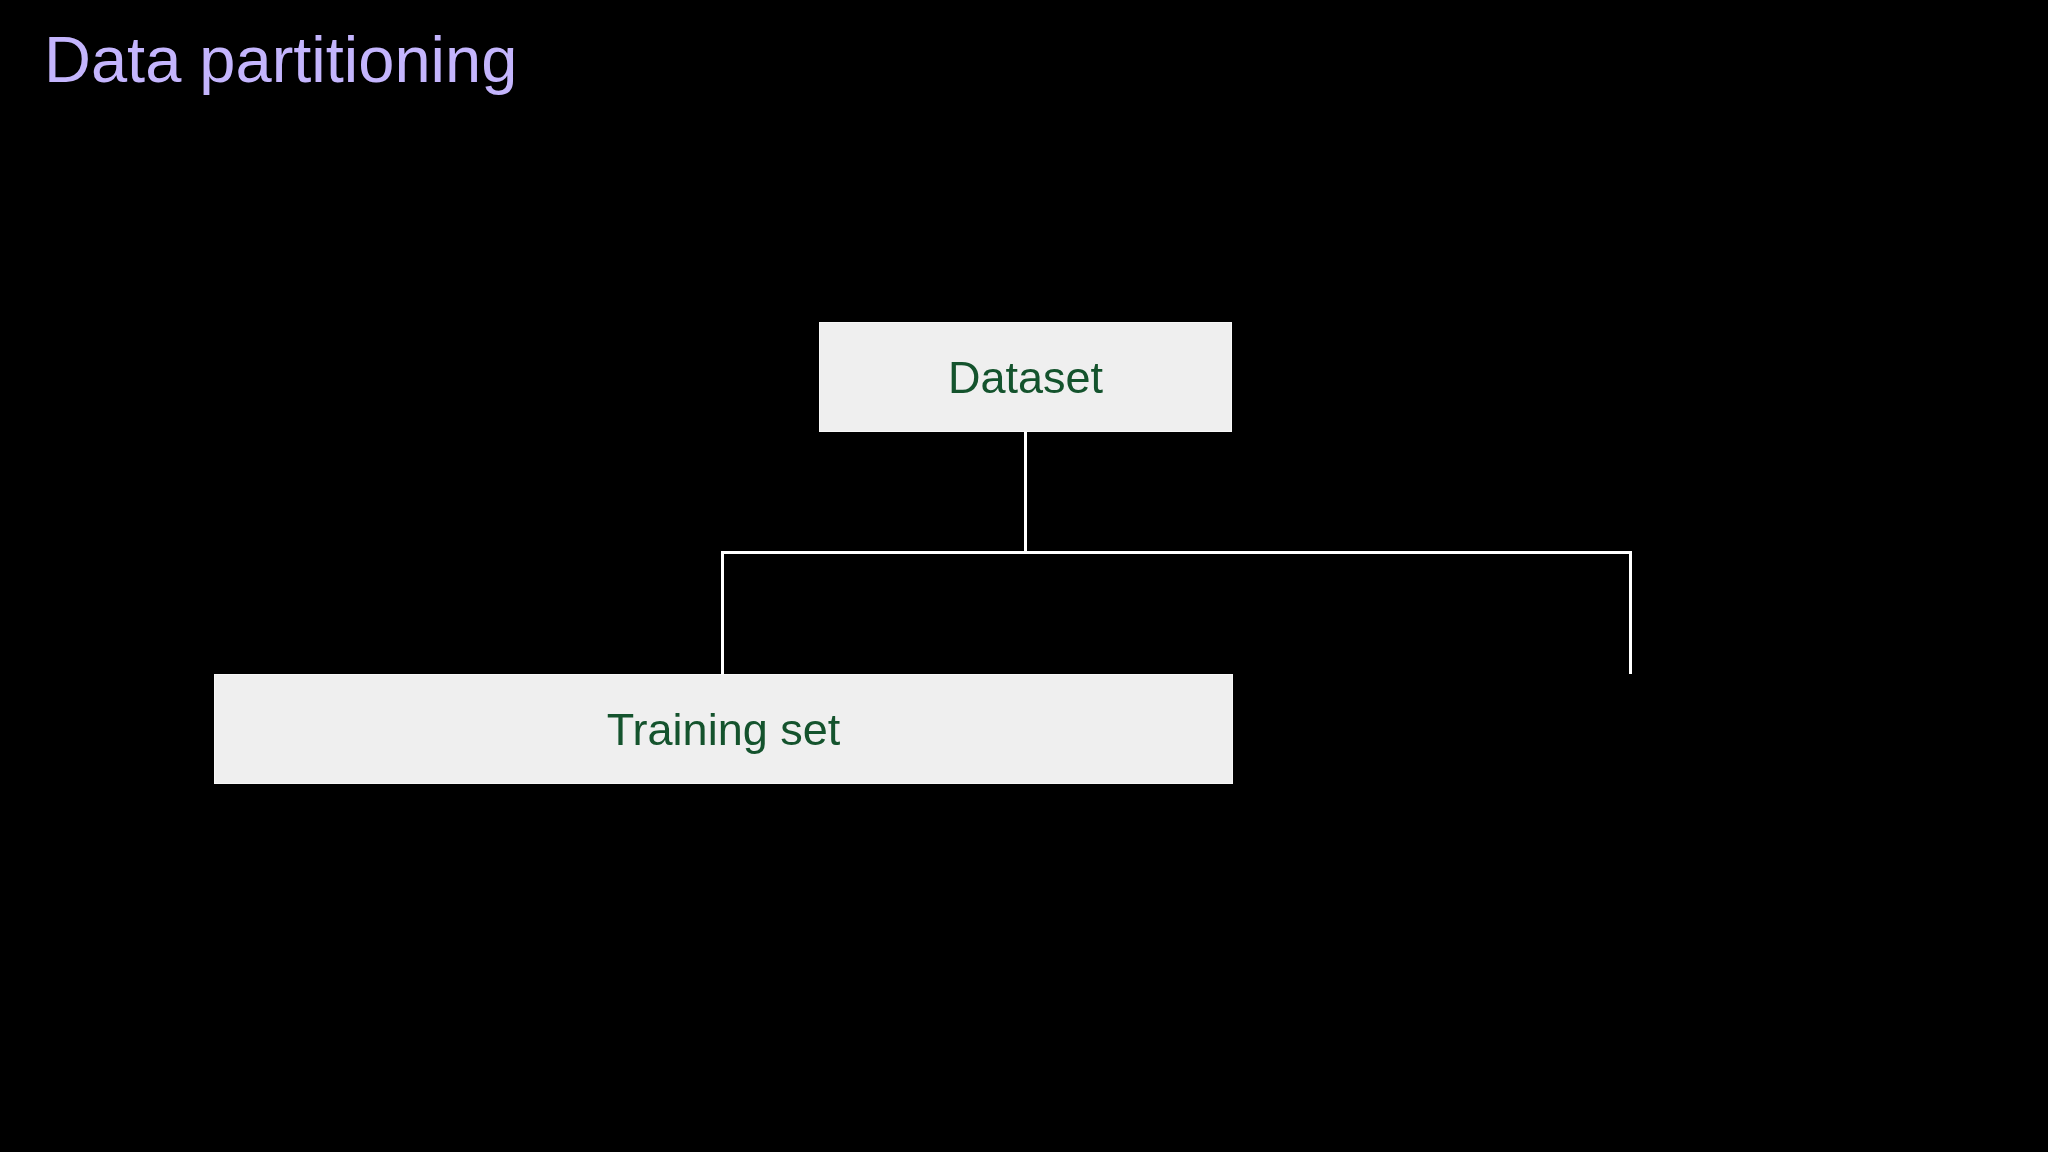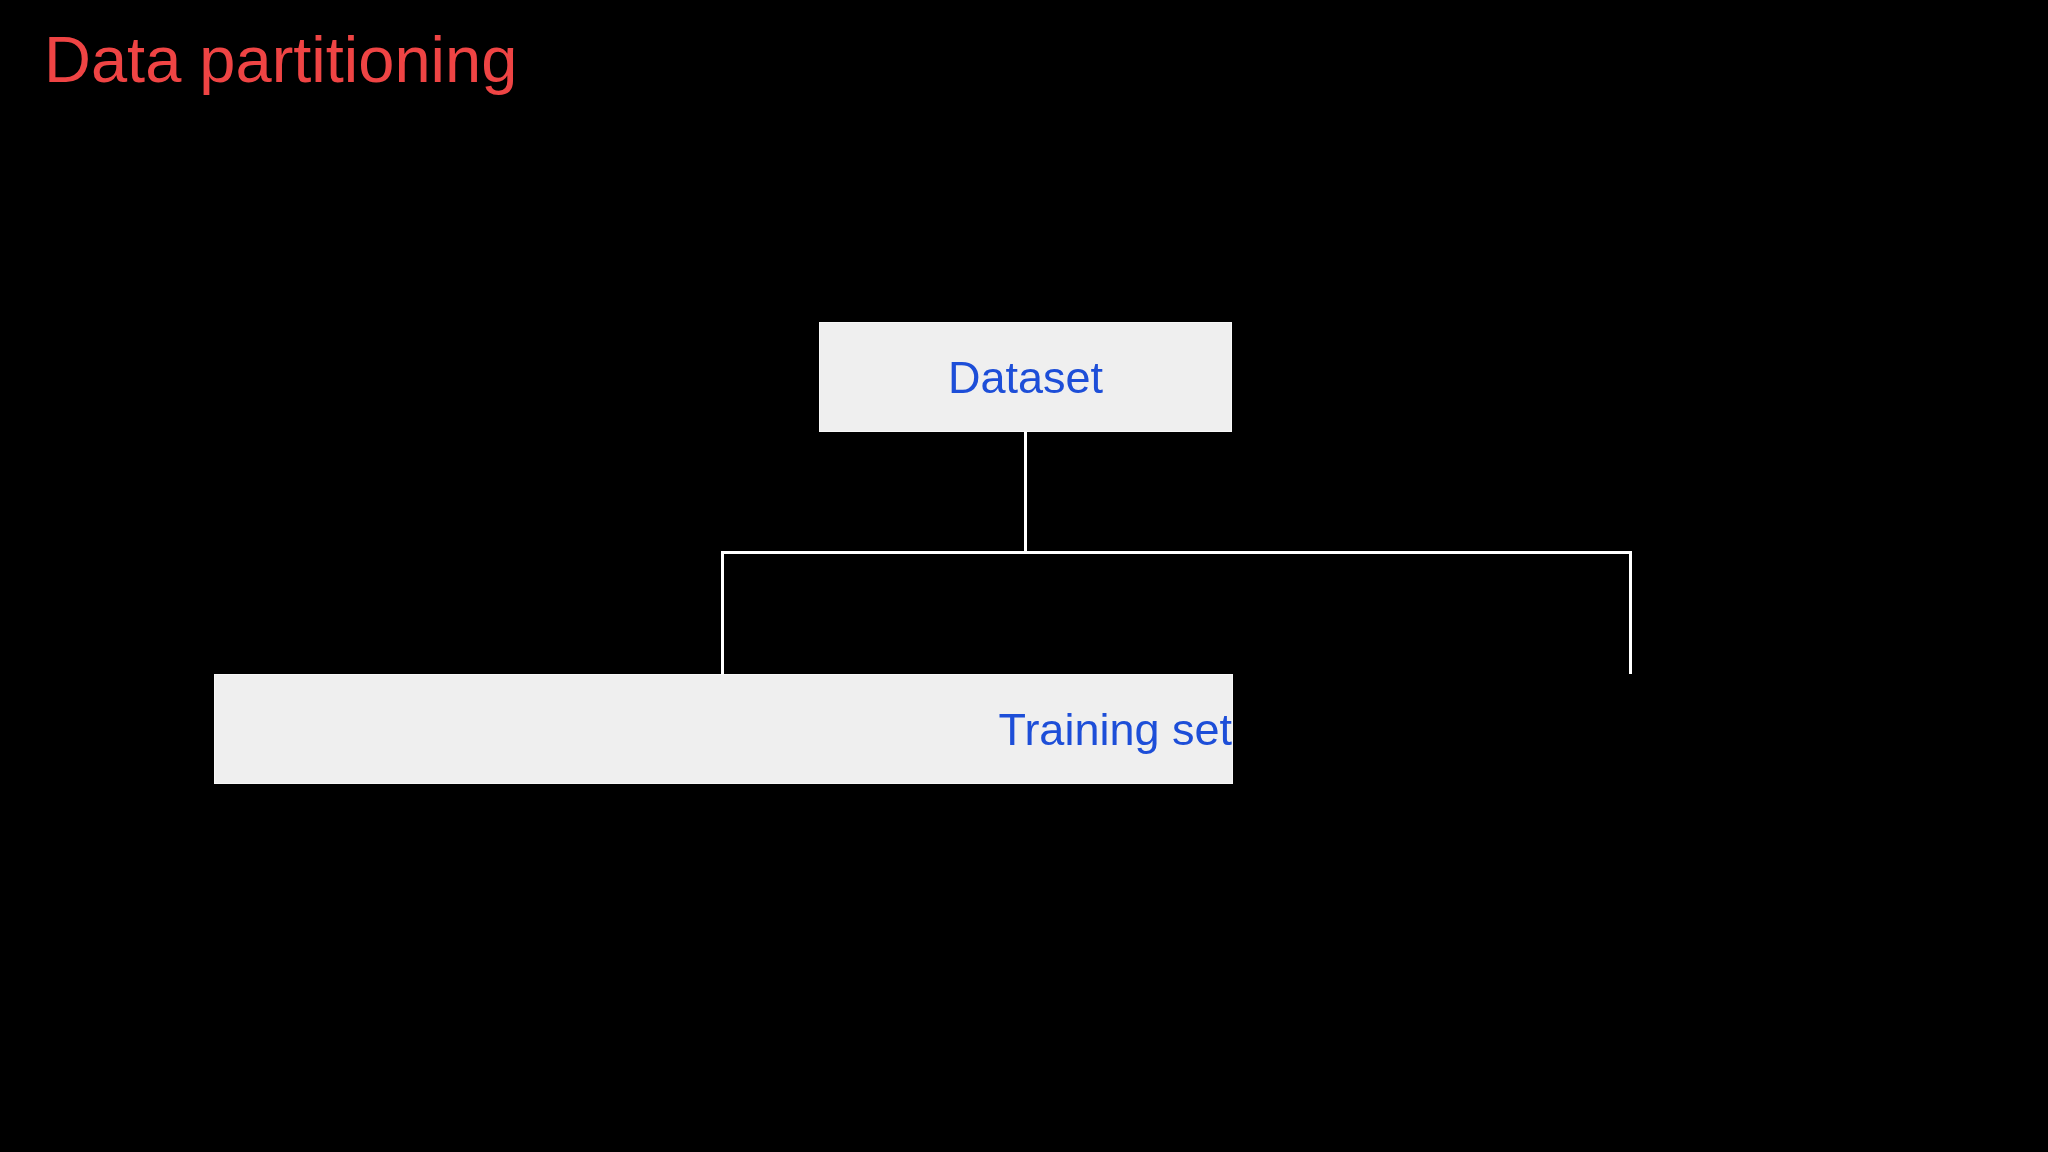--- a/index.html
+++ b/index.html
@@ -15,38 +15,38 @@
     overflow: hidden;
     font-family: "Liberation Sans", "DejaVu Sans", sans-serif;
   }
   .slide-title {
     position: absolute;
     left: 44px;
     top: 27px;
     font-size: 65px;
     line-height: 1;
     font-weight: 400;
-    color: #ef4444;
+    color: #c4b5fd;
     white-space: nowrap;
   }
   .node {
     position: absolute;
     background: #efefef;
     border: 1px solid #f7f7f7;
     box-sizing: border-box;
     display: flex;
     align-items: center;
     justify-content: center;
-    color: #1d4ed8;
+    color: #14532d;
     font-size: 45px;
     line-height: 1;
     white-space: nowrap;
   }
   .node-dataset  { left: 819px;  top: 322px; width: 413px;  height: 110px; }
-  .node-training { left: 214px;  top: 674px; width: 1019px; height: 110px; justify-content: flex-end; }
+  .node-training { left: 214px;  top: 674px; width: 1019px; height: 110px; }
   .node-test     { left: 1424px; top: 674px; width: 412px;  height: 110px; }
   .connector {
     position: absolute;
     background: #ffffff;
   }
   .conn-root-stem  { left: 1024px; top: 432px; width: 3px;   height: 121px; }
   .conn-rail       { left: 721px;  top: 551px; width: 911px; height: 3px;   }
   .conn-drop-left  { left: 721px;  top: 551px; width: 3px;   height: 123px; }
   .conn-drop-right { left: 1629px; top: 551px; width: 3px;   height: 123px; }
 </style>

